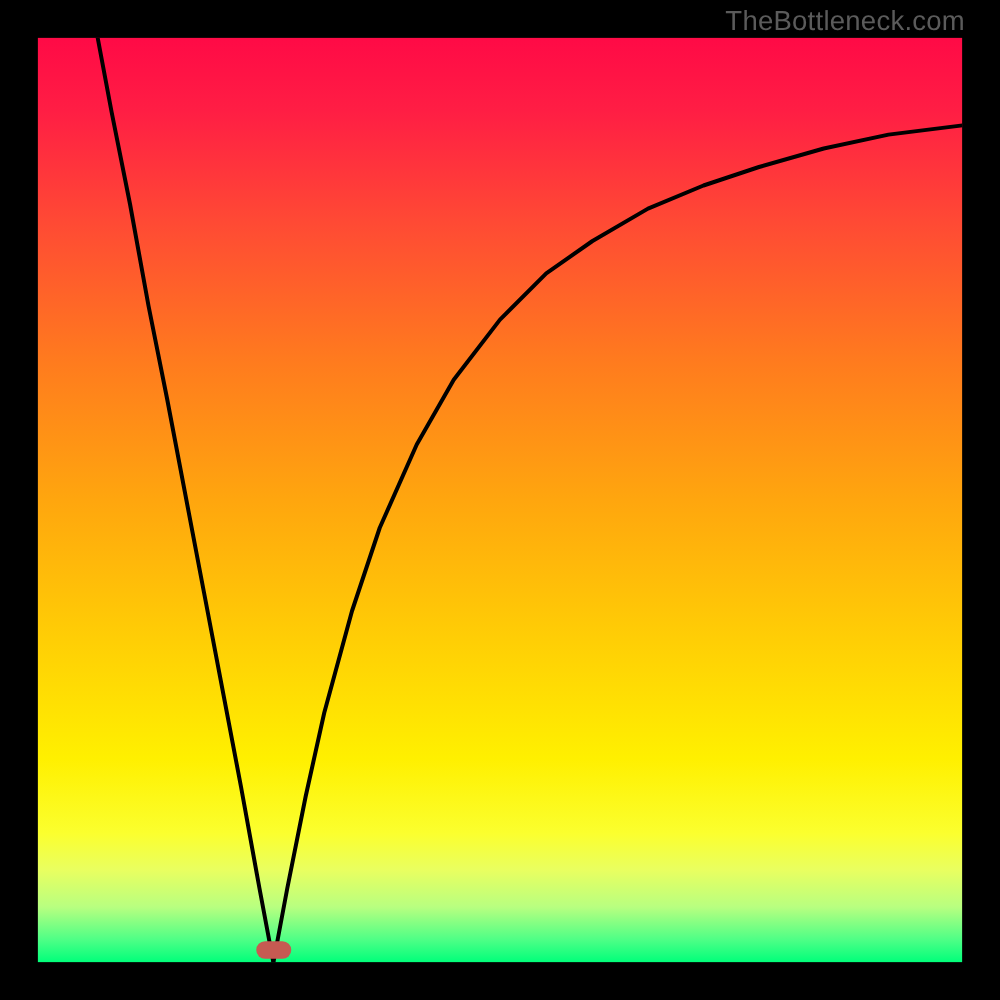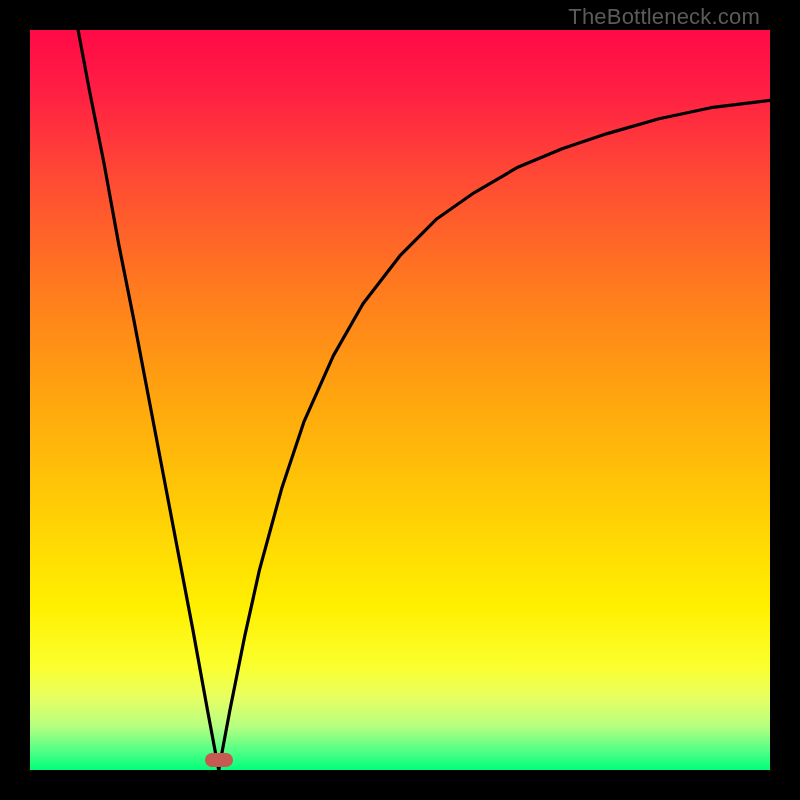--- a/index.html
+++ b/index.html
@@ -35,21 +35,21 @@
   .svg-layer {
     position: absolute;
     left: 0;
     top: 0;
     width: 100%;
     height: 100%;
   }
   .watermark {
     position: absolute;
     top: 4px;
-    right: 40px;
+    right: 28px;
     color: #5b5b5b;
     font-size: 22px;
     font-weight: 500;
     letter-spacing: 0.2px;
     user-select: none;
     margin-left: 44px;
   }
   .marker {
     position: absolute;
     width: 28px;

